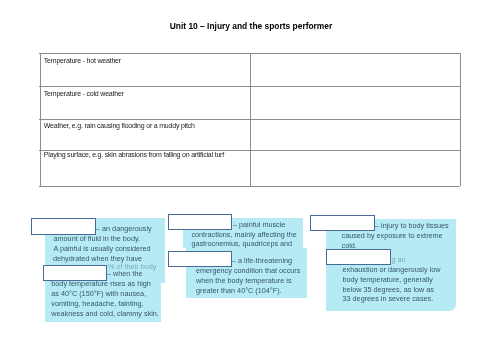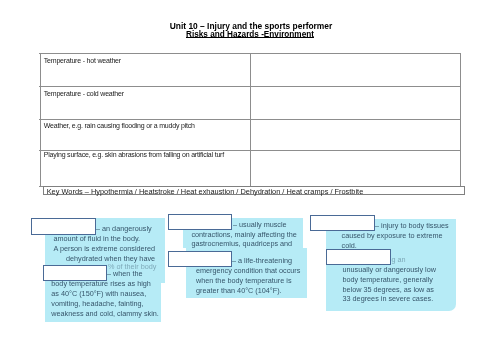--- a/index.html
+++ b/index.html
@@ -27,82 +27,78 @@
   
   .blue{position:absolute;background:#b6ebf6;}
   .dtxt{position:absolute;font-size:7.25px;line-height:1;color:#37566b;white-space:nowrap;}
   .wbox{position:absolute;background:#ffffff;border:1.3px solid #4a6a96;box-sizing:border-box;}
 </style>
 </head>
 <body>
 
 <div class="page">
   <div class="hd" id="t1">Unit 10 – Injury and the sports performer</div>
-  <div class="hd" id="t2"><u>Risks and Hazards -Environment</u></div>
 
   <div class="tbl">
     <div class="hl" style="top:0px"></div>
     <div class="hl" style="top:32.8px"></div>
     <div class="hl" style="top:66.1px"></div>
     <div class="hl" style="top:97px"></div>
     <div class="hl" style="top:132.3px"></div>
     <div class="vl" style="left:0px"></div>
     <div class="vl" style="left:210px"></div>
     <div class="vl" style="left:420px"></div>
     <div class="cell" style="top:4.1px">Temperature - hot weather</div>
     <div class="cell" style="top:36.4px">Temperature - cold weather</div>
     <div class="cell" style="top:69.1px">Weather, e.g. rain causing flooding or a muddy pitch</div>
     <div class="cell" style="top:97.9px">Playing surface, e.g. skin abrasions from falling on artificial turf</div>
     <div class="ans" style="top:0.5px;height:32.3px"></div>
     <div class="ans" style="top:33.3px;height:32.8px"></div>
     <div class="ans" style="top:66.6px;height:30.4px"></div>
     <div class="ans" style="top:97.5px;height:34.8px"></div>
   </div>
 
-  <div class="kw">
-    <span>Key Words – Hypothermia / Heatstroke / Heat exhaustion / Dehydration / Heat cramps / Frostbite</span>
-  </div>
 
   <div class="defs">
 
     <div class="blue" style="left:45px;top:217.5px;width:120px;height:65.7px"></div>
     <div class="blue" style="left:45px;top:270px;width:116px;height:52.3px"></div>
 
     <div class="blue" style="left:183.4px;top:218px;width:119.8px;height:30px"></div>
     <div class="blue" style="left:186px;top:247.5px;width:120.5px;height:50.6px"></div>
 
     <div class="blue" style="left:325.5px;top:219px;width:130px;height:92px;border-bottom-right-radius:7px"></div>
 
     <div class="dtxt" style="left:96px;top:225px">– an dangerously</div>
     <div class="dtxt" style="left:53.5px;top:235px">amount of fluid in the body.</div>
-    <div class="dtxt" style="left:53.5px;top:244.8px">A person is extreme considered</div>
-    <div class="dtxt" style="left:66px;top:254.6px">dehydrated when they have</div>
+    <div class="dtxt" style="left:53.5px;top:244.8px">A painful is usually considered</div>
+    <div class="dtxt" style="left:53px;top:254.6px">dehydrated when they have</div>
     <div class="dtxt" style="left:108px;top:262.5px;opacity:0.45">% of their body</div>
 
     <div class="dtxt" style="left:107px;top:270.4px">– when the</div>
     <div class="dtxt" style="left:51.3px;top:280.2px">body temperature rises as high</div>
     <div class="dtxt" style="left:51.3px;top:290.2px">as 40°C (150°F) with nausea,</div>
     <div class="dtxt" style="left:51.3px;top:300.1px">vomiting, headache, fainting,</div>
     <div class="dtxt" style="left:51.3px;top:310px">weakness and cold, clammy skin.</div>
 
-    <div class="dtxt" style="left:233px;top:221px">– usually muscle</div>
+    <div class="dtxt" style="left:233px;top:221px">– painful muscle</div>
     <div class="dtxt" style="left:191.4px;top:230.8px">contractions, mainly affecting the</div>
     <div class="dtxt" style="left:191.4px;top:240.2px">gastrocnemius, quadriceps and</div>
 
     <div class="dtxt" style="left:232px;top:257.4px">– a life-threatening</div>
     <div class="dtxt" style="left:196px;top:267.2px">emergency condition that occurs</div>
     <div class="dtxt" style="left:196px;top:277px">when the body temperature is</div>
     <div class="dtxt" style="left:196px;top:286.8px">greater than 40°C (104°F).</div>
 
     <div class="dtxt" style="left:375px;top:222.2px">– injury to body tissues</div>
     <div class="dtxt" style="left:341.5px;top:231.9px">caused by exposure to extreme</div>
     <div class="dtxt" style="left:341.5px;top:241.6px">cold.</div>
 
     <div class="dtxt" style="left:368px;top:256px;opacity:0.45">– having an</div>
-    <div class="dtxt" style="left:342.5px;top:266px">unusually or dangerously low</div>
+    <div class="dtxt" style="left:342.5px;top:266px">exhaustion or dangerously low</div>
     <div class="dtxt" style="left:342.5px;top:275.8px">body temperature, generally</div>
     <div class="dtxt" style="left:342.5px;top:285.6px">below 35 degrees, as low as</div>
     <div class="dtxt" style="left:342.5px;top:295.4px">33 degrees in severe cases.</div>
 
     <div class="wbox" style="left:31px;top:218px;width:64.5px;height:16.5px"></div>
     <div class="wbox" style="left:42.5px;top:264.5px;width:64px;height:16px"></div>
     <div class="wbox" style="left:167.5px;top:213.5px;width:64.5px;height:16.5px"></div>
     <div class="wbox" style="left:168px;top:251px;width:63.5px;height:16px"></div>
     <div class="wbox" style="left:310px;top:215px;width:64.5px;height:16px"></div>
     <div class="wbox" style="left:326px;top:249px;width:65px;height:15.5px"></div>

